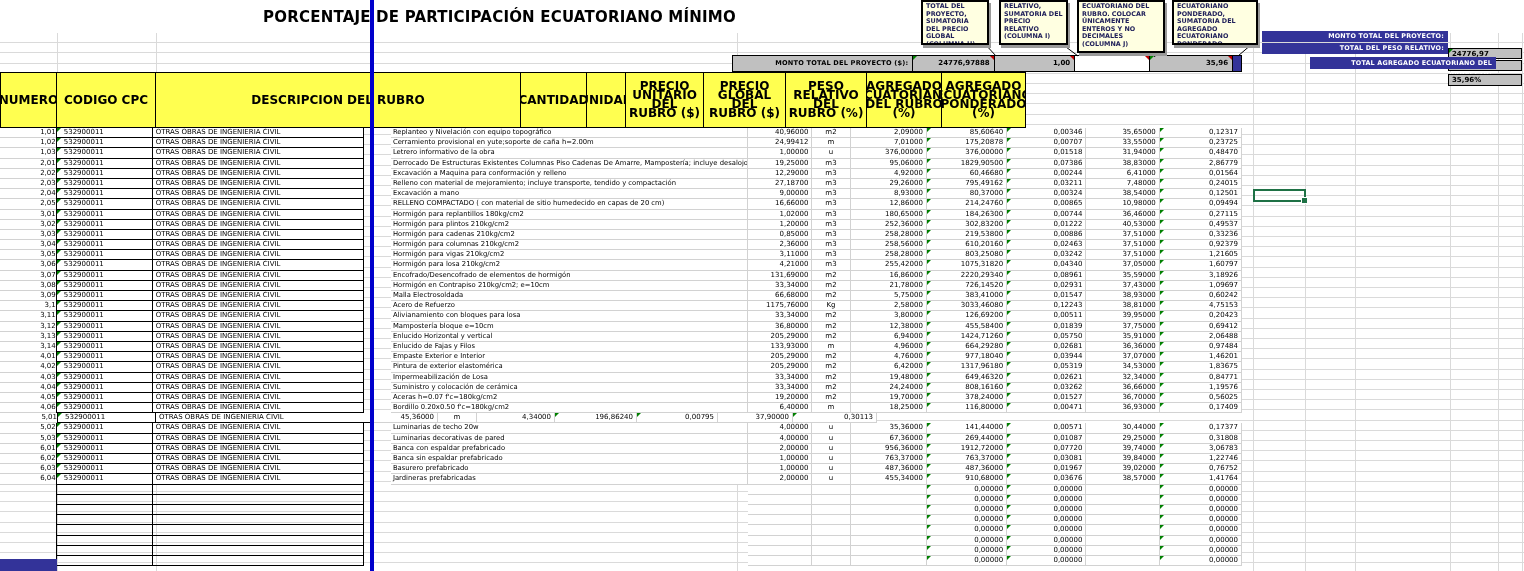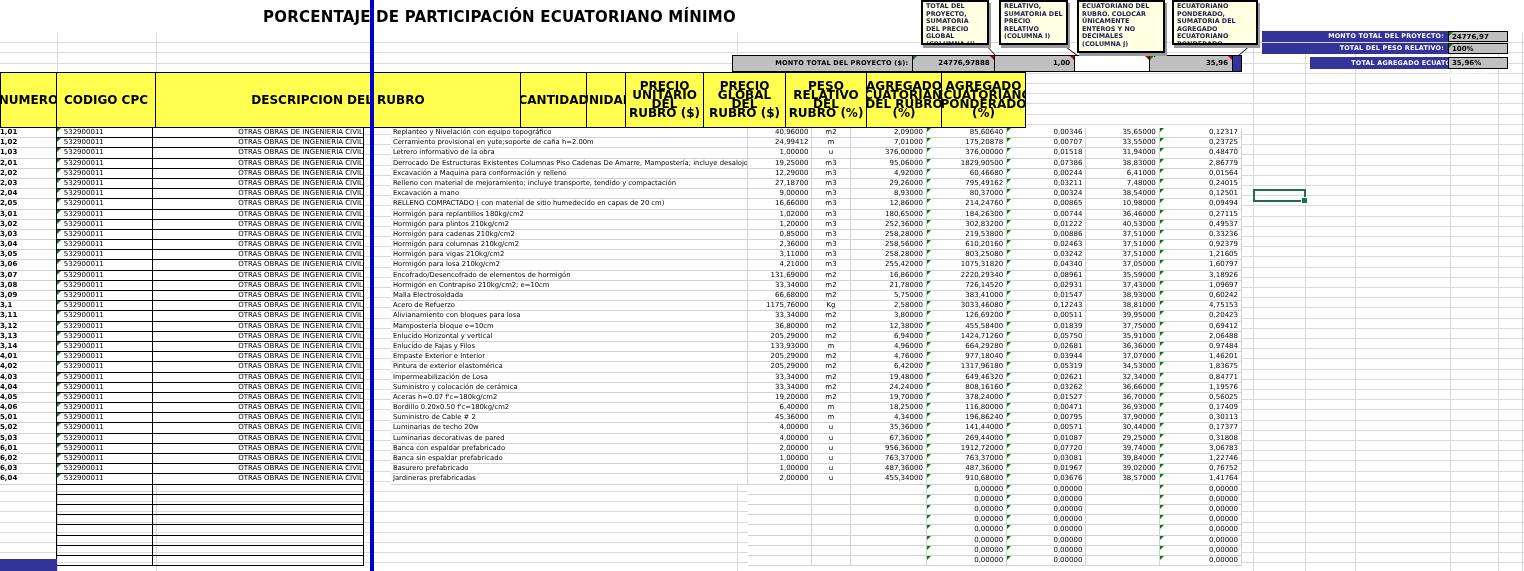--- a/index.html
+++ b/index.html
@@ -27,42 +27,42 @@
   .m-white{background:#fff;}
   .m-chip{width:9px;background:#333399;border-left:none;}
   .h-row{height:56px;}
   .hc{box-sizing:border-box;background:#FFFF50;border:1px solid #000;border-left:none;
     display:flex;align-items:center;justify-content:center;text-align:center;
     font-size:12px;font-weight:bold;line-height:9px;padding:1px 2px;overflow:hidden;}
   .hc:first-child{border-left:1px solid #000;}
   .d{height:10.2px;}
   .dc{box-sizing:border-box;background:#fff;border-right:1px solid #d2d2d2;border-bottom:1px solid #d2d2d2;
     font-size:7px;line-height:9px;overflow:hidden;white-space:nowrap;position:relative;}
-  .dc.ca{text-align:left;border-right:none;font-weight:bold;}
+  .dc.ca{text-align:right;border-right:none;}
   .dc.cb{border:none;border-left:1px solid #000;border-right:1px solid #000;border-bottom:1px solid #000;padding-left:7px;}
-  .dc.cc{border:none;border-right:1px solid #000;border-bottom:1px solid #000;padding-left:3px;text-align:right;}
+  .dc.cc{border:none;border-right:1px solid #000;border-bottom:1px solid #000;padding-left:3px;}
   .dc.cd{padding-left:2px;font-size:6.8px;margin-left:27px;}
   .num{text-align:right;padding-right:3px;}
   .ctr{text-align:center;}
   .ghost{background:transparent;border:none;}
   .tri-g{position:absolute;left:0;top:0;width:0;height:0;border-top:4px solid #008000;border-right:4px solid transparent;}
   .tri-r{position:absolute;right:0;top:0;width:0;height:0;border-top:4px solid #C00000;border-left:4px solid transparent;}
   
   .note{position:absolute;box-sizing:border-box;background:#FFFFE1;border:2px solid #000;
     box-shadow:2px 3px 0 #9a9a9a;padding:1px 3px;z-index:7;
     font-size:6.4px;line-height:7.6px;color:#20205A;font-weight:bold;overflow:hidden;}
   .note .lead{color:#20205A;}
   .connectors{position:absolute;left:0;top:0;z-index:6;pointer-events:none;}
   
   .sum-title{position:absolute;left:1258px;top:5px;width:266px;text-align:center;
     font-size:13.5px;font-weight:bold;color:#000;z-index:3;}
   .sum-row-label{position:absolute;left:1262px;width:186px;box-sizing:border-box;background:#333399;
     color:#fff;font-weight:bold;font-size:6.4px;text-align:right;padding-right:4px;z-index:3;letter-spacing:.2px;}
-  .sum-row-val{position:absolute;left:1448px;width:60px;box-sizing:border-box;background:#C0C0C0;
-    border:1px solid #000;font-weight:bold;font-size:7px;padding-left:3px;z-index:3;position:absolute;overflow:hidden;}
+  .sum-row-val{position:absolute;left:1448px;width:74px;box-sizing:border-box;background:#C0C0C0;
+    border:1px solid #000;font-weight:bold;font-size:7px;padding-left:3px;z-index:3;position:absolute;overflow:hidden;margin-top:17px;}
   
   .freeze{position:absolute;left:370px;top:0;width:4px;height:571px;background:#0000CC;z-index:8;}
   .sel{position:absolute;left:1253px;top:189px;width:53px;height:13px;box-sizing:border-box;
     border:2px solid #1E7145;z-index:5;background:transparent;}
   .sel::after{content:"";position:absolute;right:-4px;bottom:-4px;width:5px;height:5px;background:#1E7145;border:1px solid #fff;}
   .bl-cell{position:absolute;left:0;top:559px;width:57px;height:12px;background:#333399;z-index:2;}
 </style>
 </head>
 <body>
 
@@ -474,21 +474,20 @@
           <div class="dc cg num">18,25000</div>
           <div class="dc ch num">116,80000<span class="tri-g"></span></div>
           <div class="dc ci num">0,00471<span class="tri-g"></span></div>
           <div class="dc cj num">36,93000</div>
           <div class="dc ck num">0,17409<span class="tri-g"></span></div>
         </div>
         <div class="row d">
           <div class="dc ca">5,01</div>
           <div class="dc cb">532900011<span class="tri-g"></span></div>
           <div class="dc cc">OTRAS OBRAS DE INGENIERIA CIVIL</div>
-          <div class="dc cd">Suministro de Cable # 2</div>
           <div class="dc ce num">45,36000</div>
           <div class="dc cf ctr">m</div>
           <div class="dc cg num">4,34000</div>
           <div class="dc ch num">196,86240<span class="tri-g"></span></div>
           <div class="dc ci num">0,00795<span class="tri-g"></span></div>
           <div class="dc cj num">37,90000</div>
           <div class="dc ck num">0,30113<span class="tri-g"></span></div>
         </div>
         <div class="row d">
           <div class="dc ca">5,02</div>

